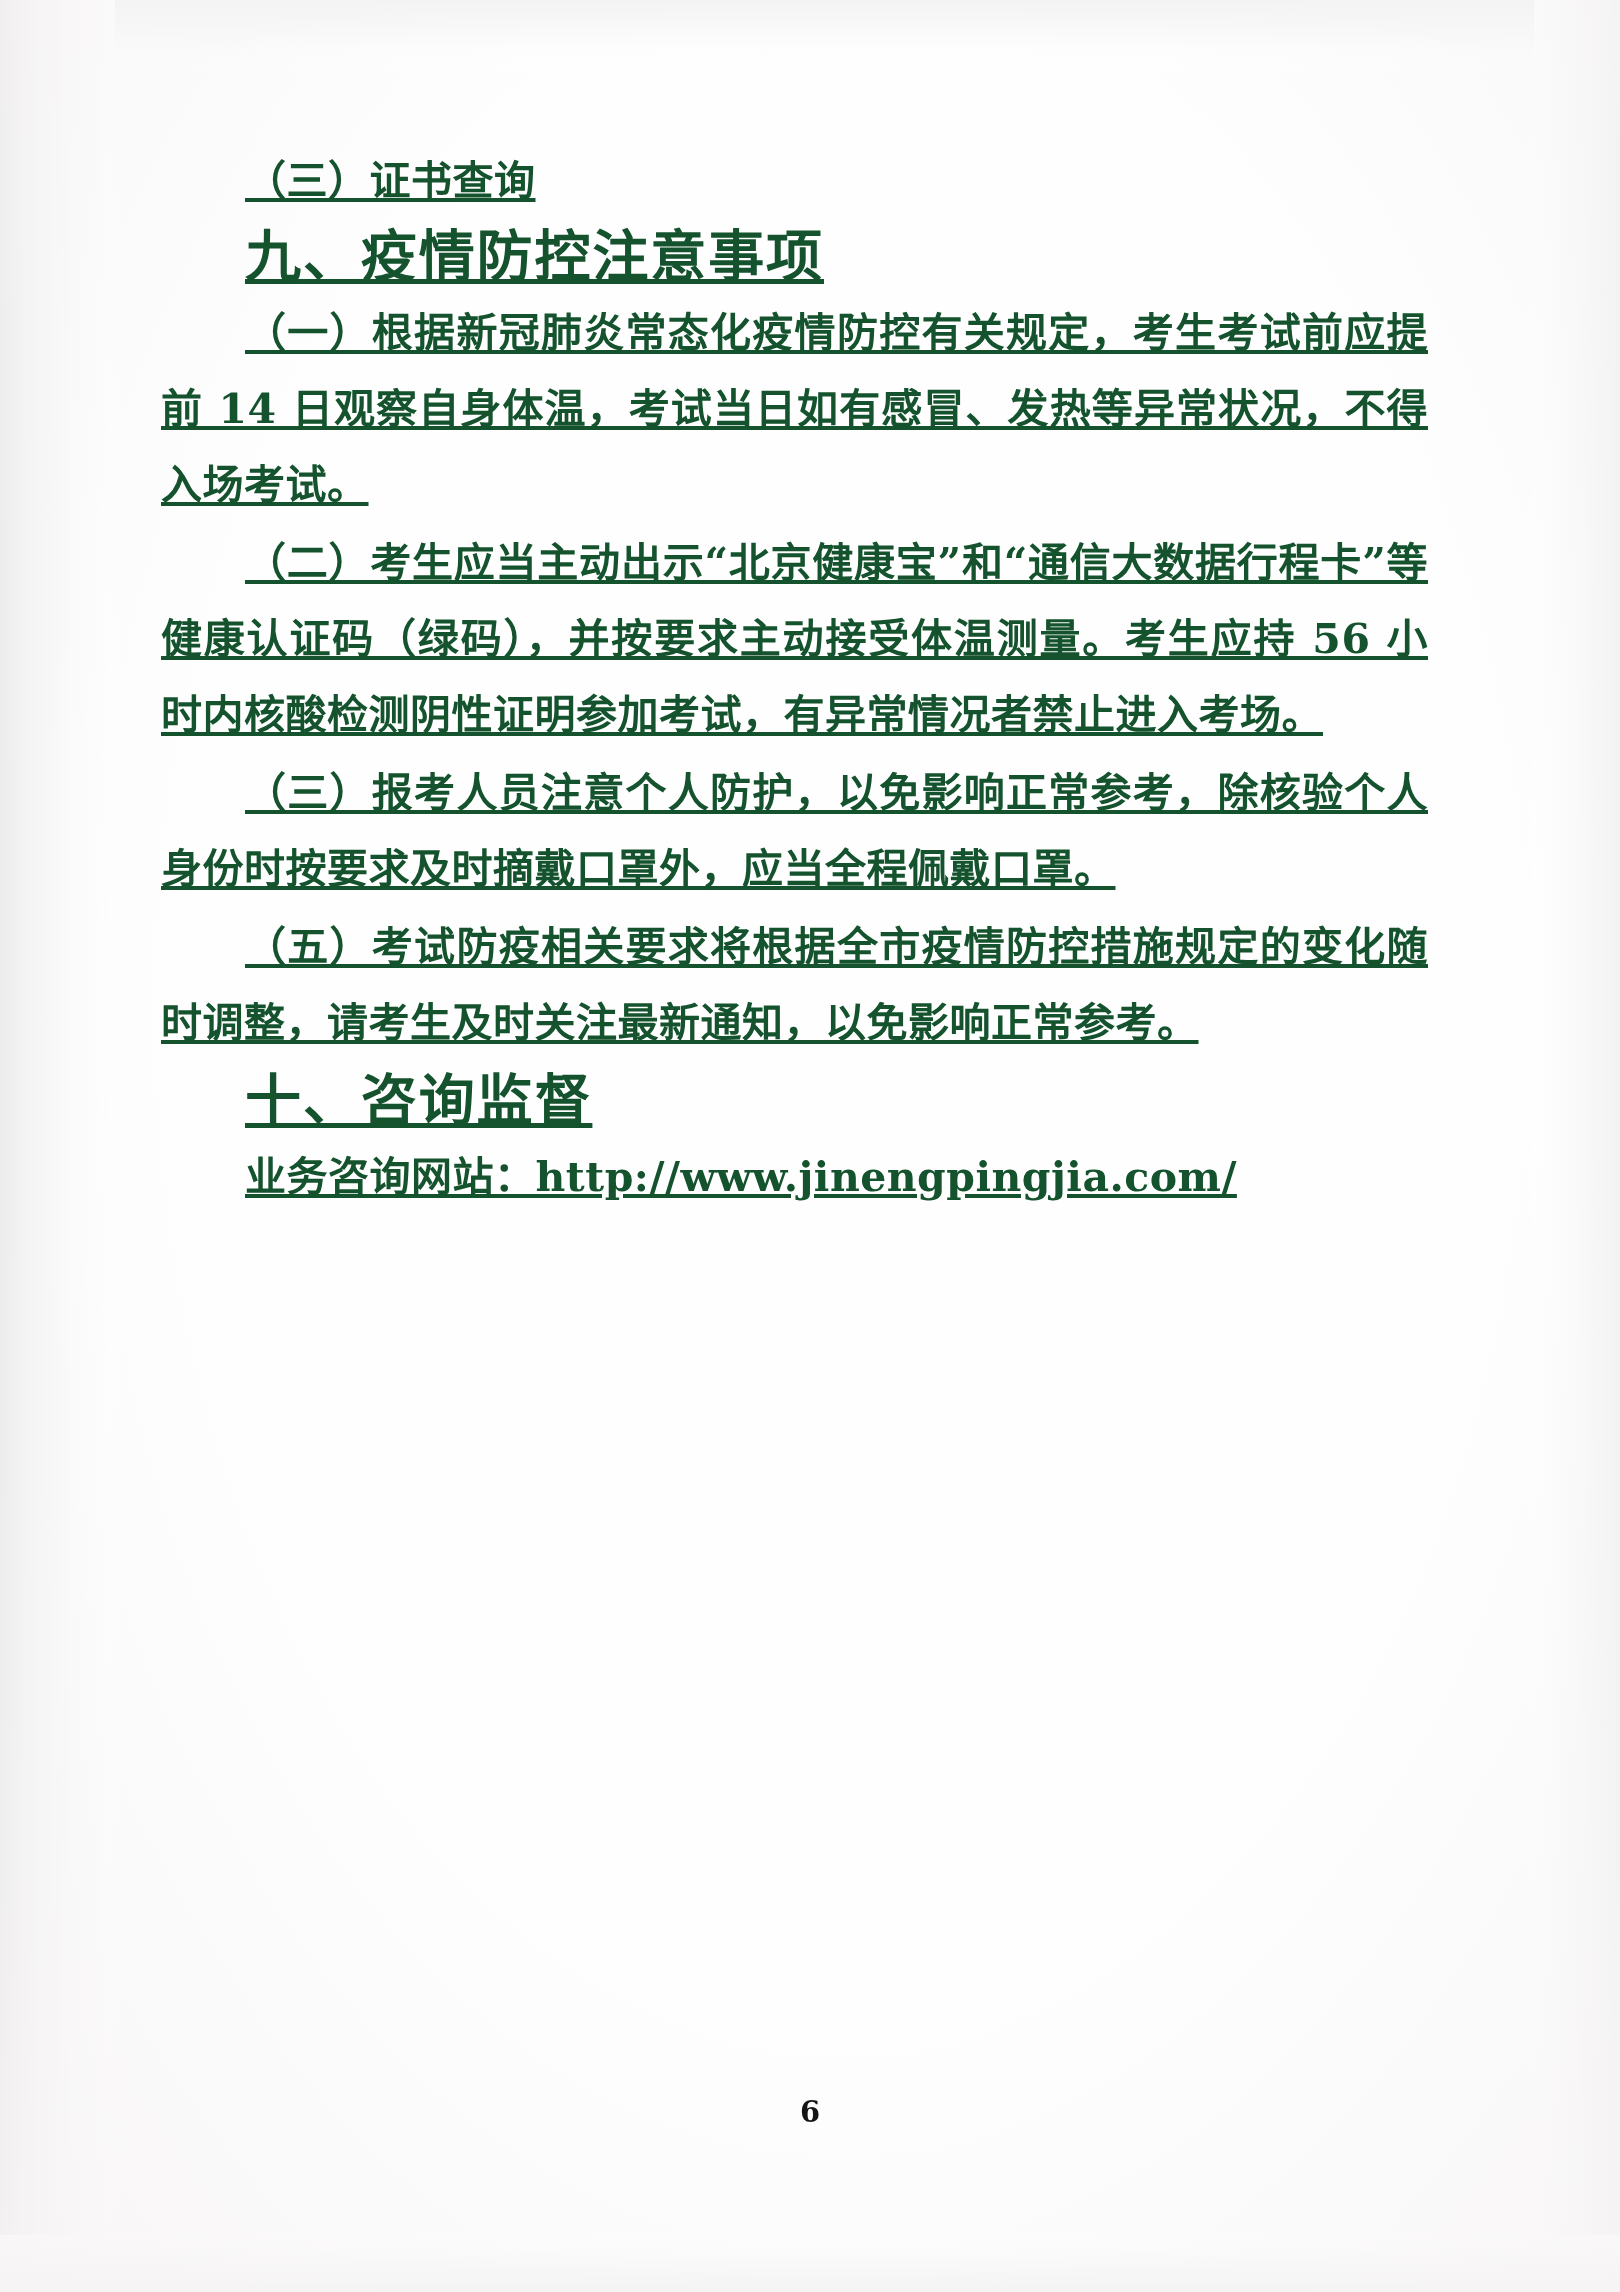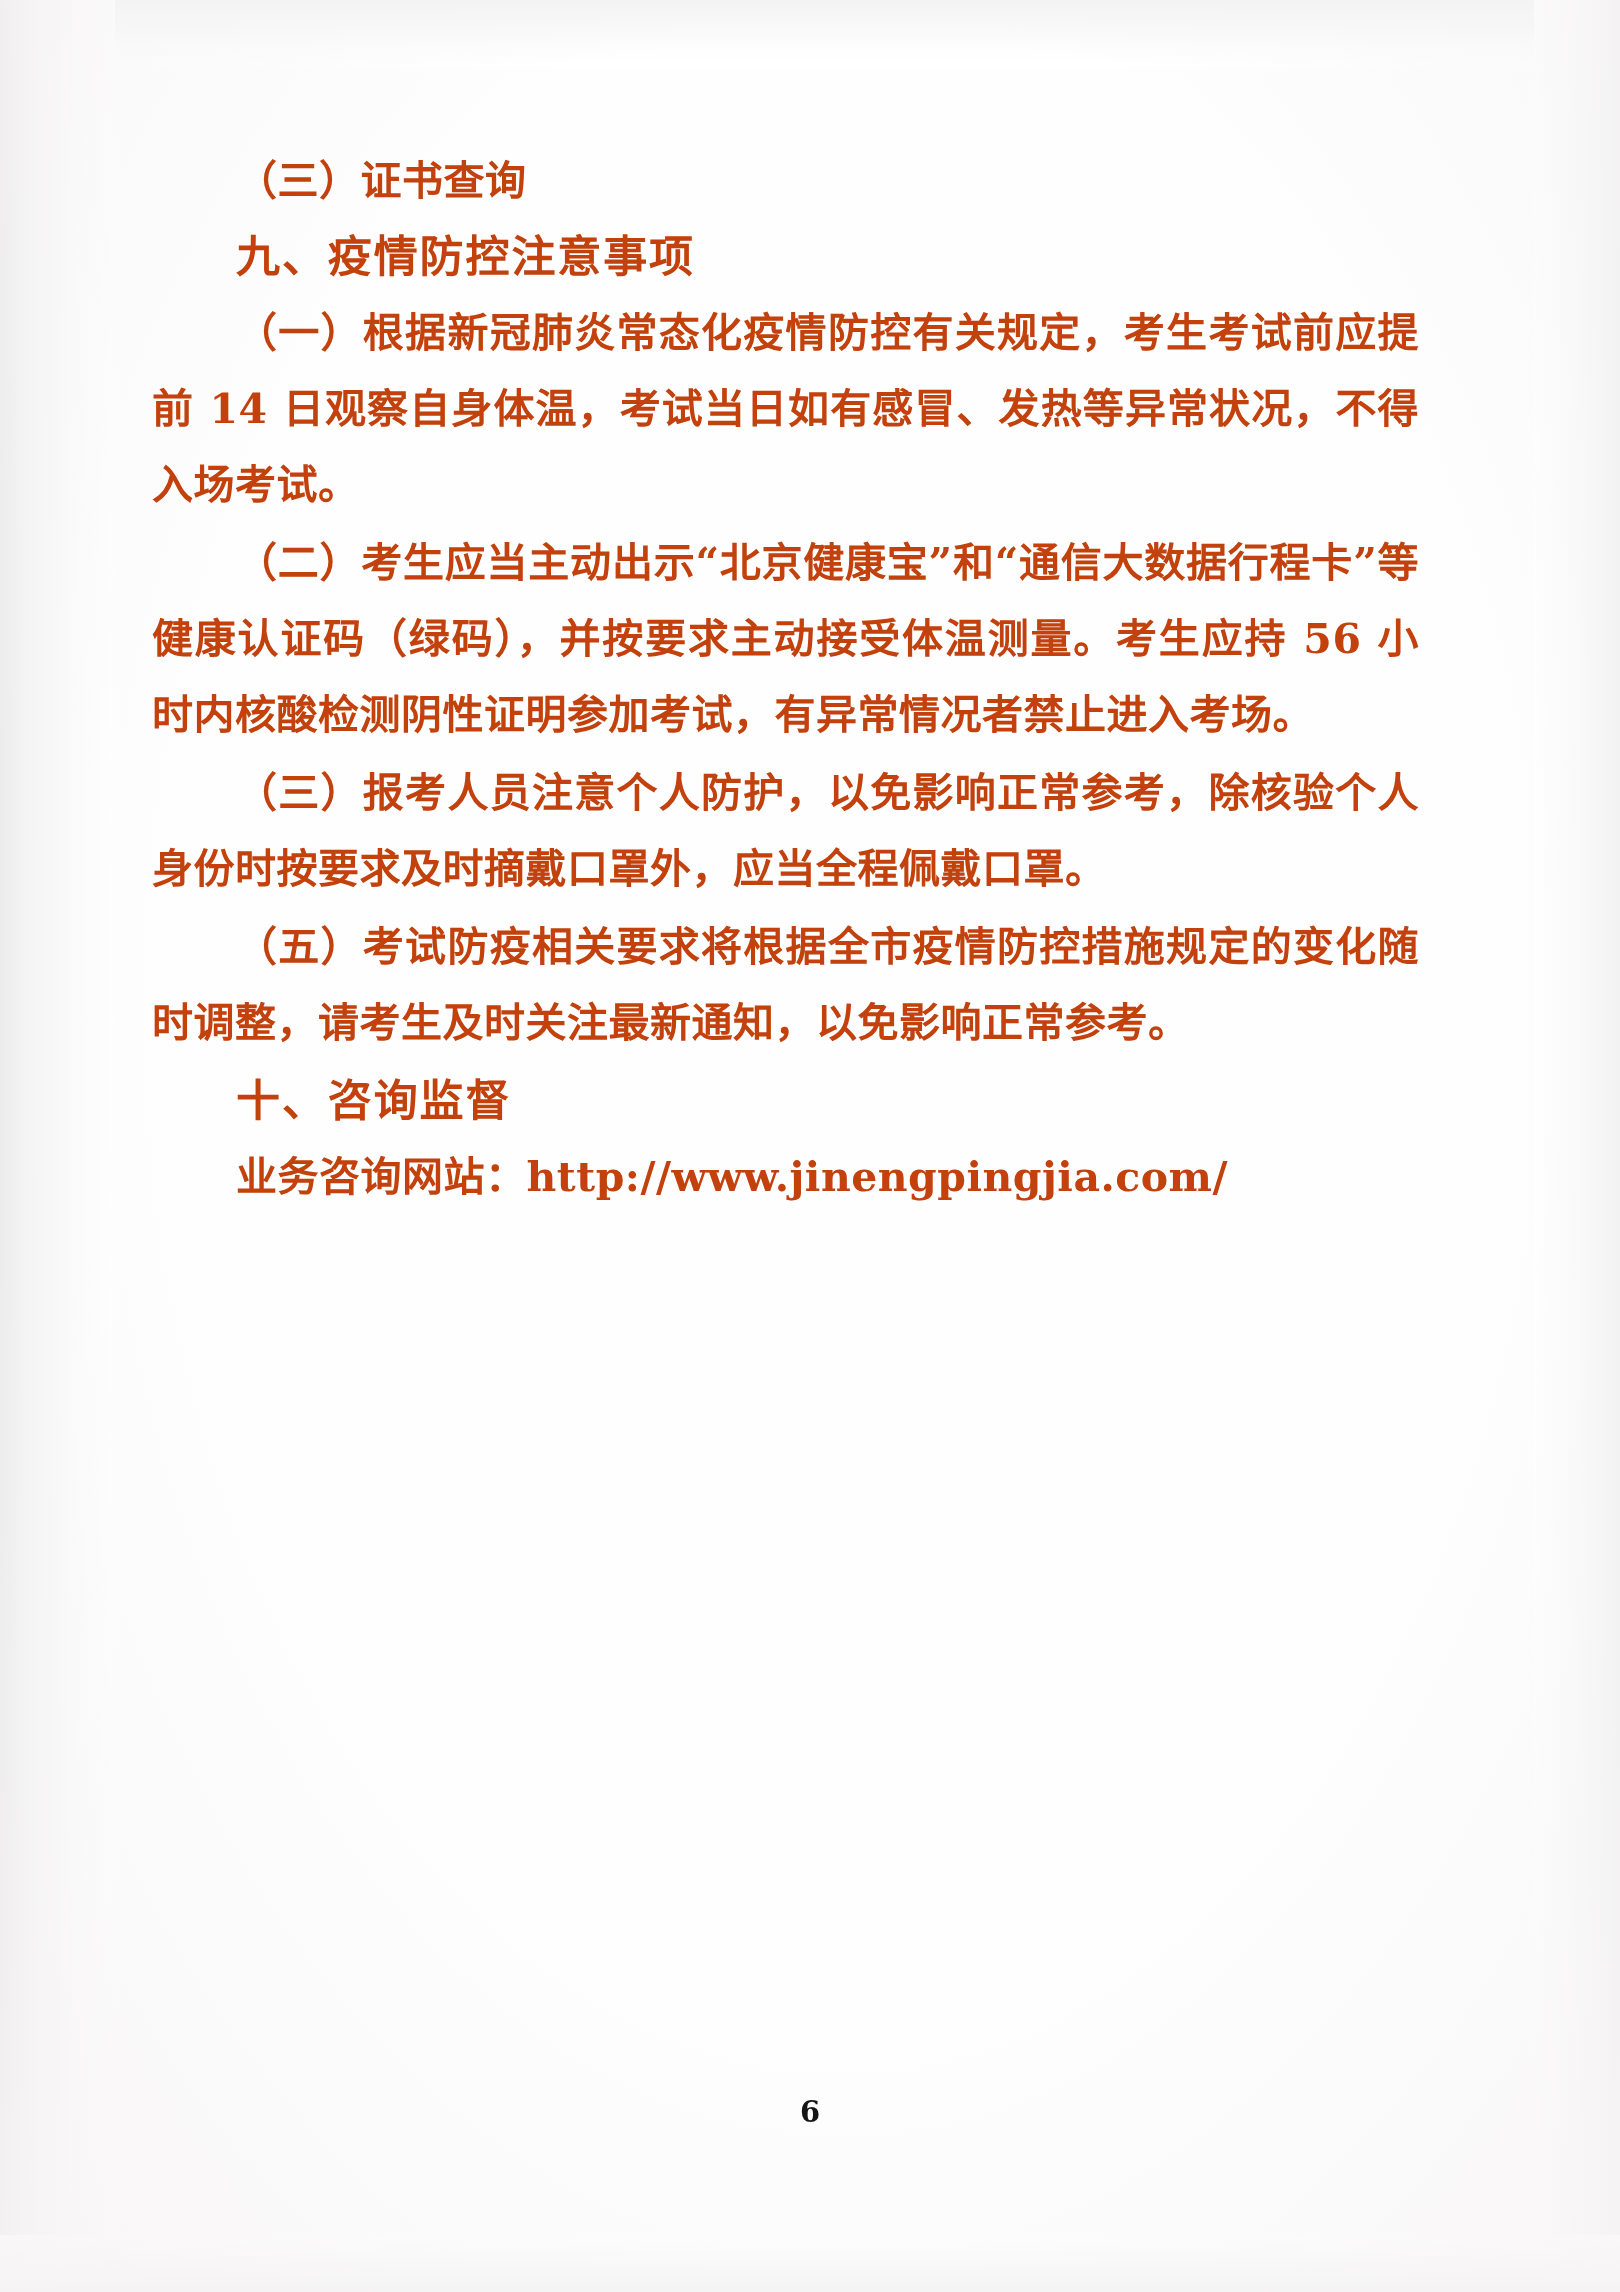--- a/index.html
+++ b/index.html
@@ -64,42 +64,43 @@
   .paper-cast {
     position: absolute;
     inset: 0;
     background: radial-gradient(ellipse at 52% 44%, rgba(255,255,255,0) 55%, rgba(246,243,243,0.75) 100%);
     pointer-events: none;
   }
 
   
   .text-body {
     position: absolute;
-    left: 152px;
+    left: 161px;
     top: 143px;
     width: 1267px;
-    color: #c2410c;
+    color: #14532d;
     font-size: 41px;
     line-height: 76px;
     letter-spacing: 0.5px;
+    text-decoration: underline;
   }
 
   .para {
     margin: 0 0 1.9px 0;
     text-align: justify;
     text-align-last: left;
     text-justify: inter-character;
     font-family: "DejaVu Serif", "Liberation Serif", serif;
     font-weight: 600;
     text-indent: 84px;
   }
 
   .heading {
     margin: 0;
-    font-size: 44px;
+    font-size: 56px;
     line-height: 76px;
     font-weight: 700;
     text-indent: 84px;
     letter-spacing: 1.9px;
     font-family: "DejaVu Sans", "Liberation Sans", sans-serif;
   }
 
   .subheading {
     margin: 0;
     font-size: 41px;

